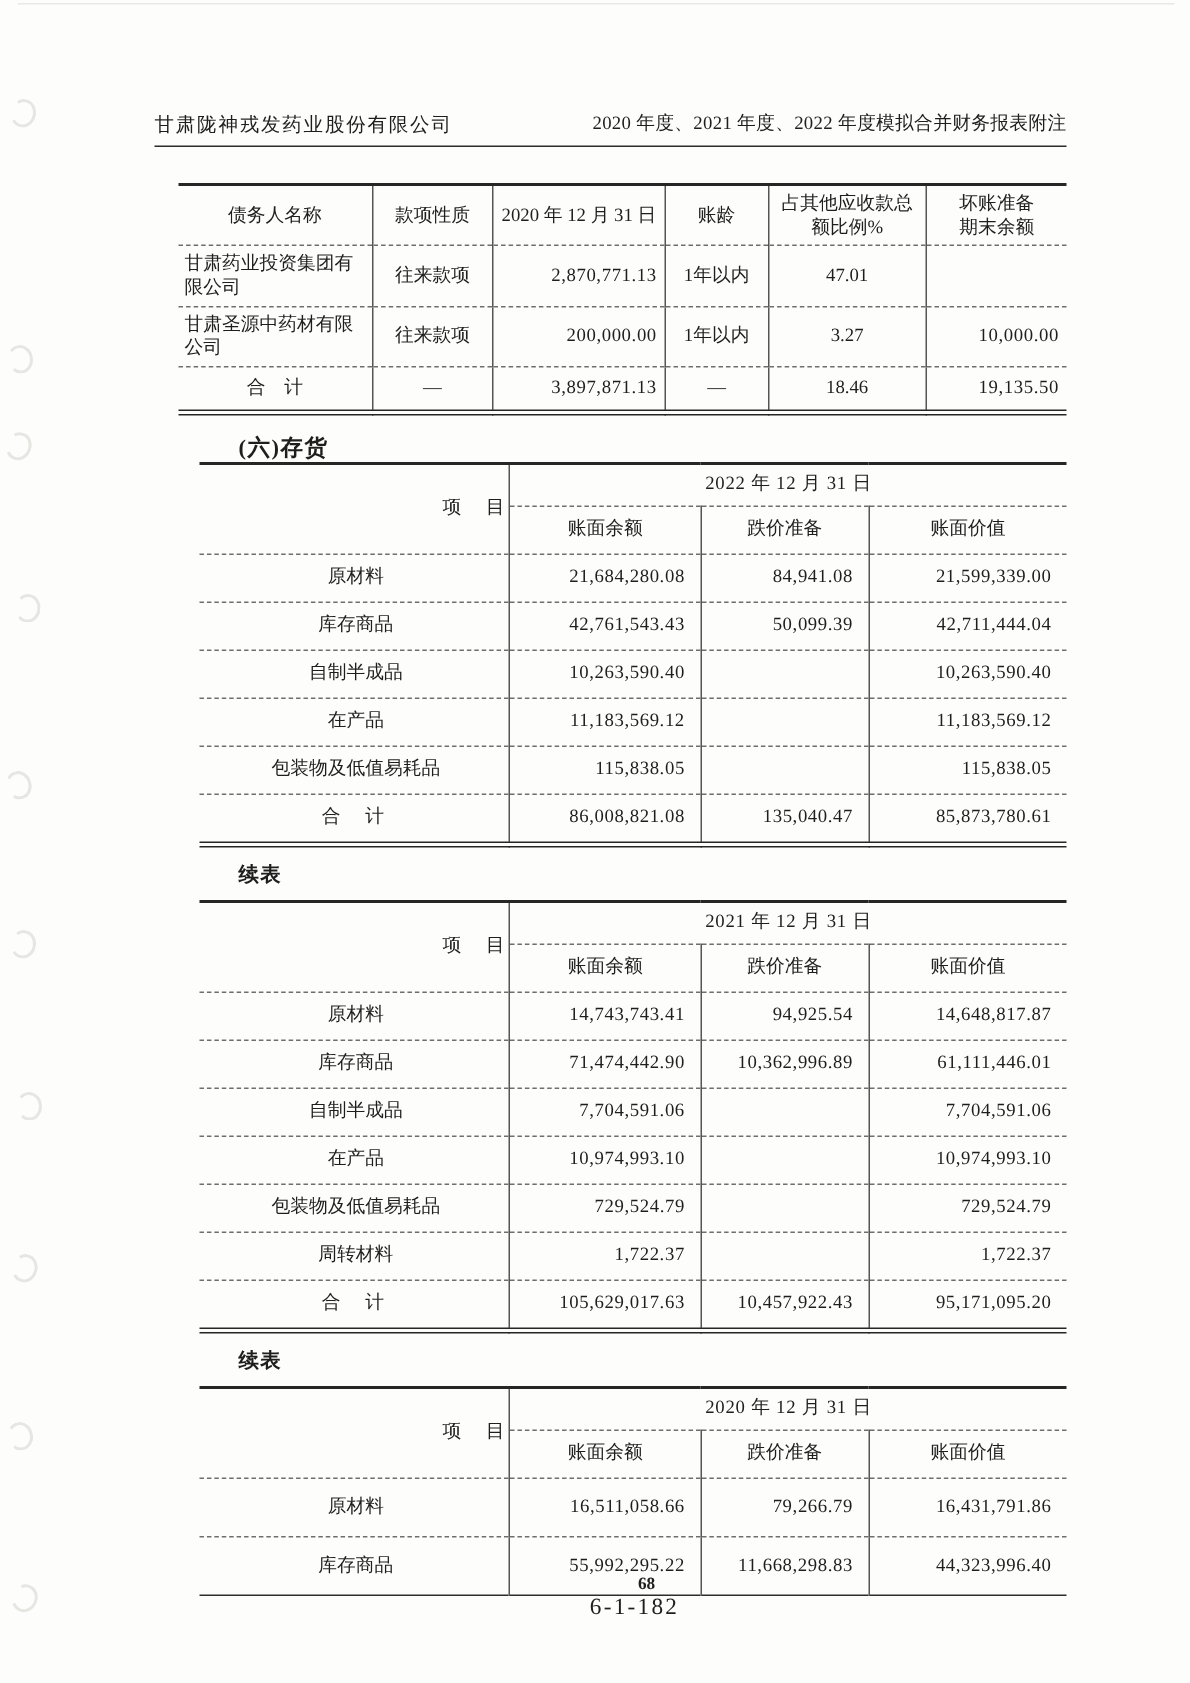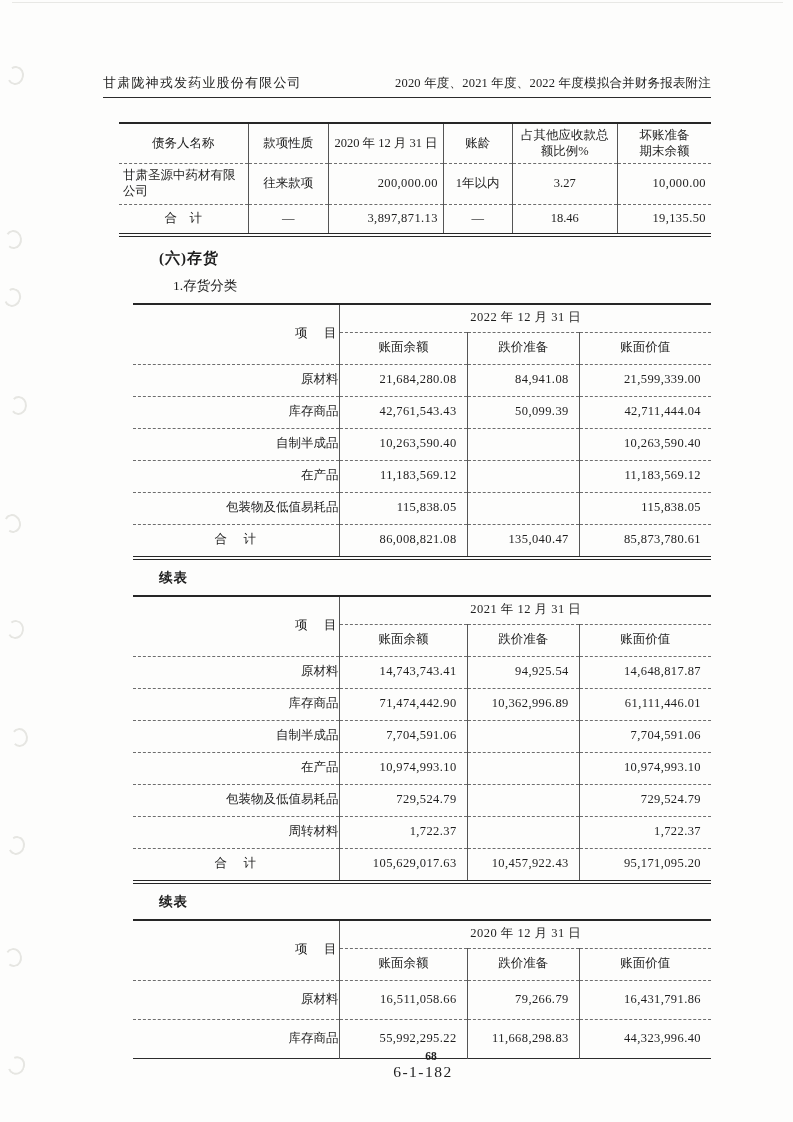--- a/index.html
+++ b/index.html
@@ -3,21 +3,21 @@
 <meta charset="utf-8">
 <style>
   html,body{margin:0;padding:0;background:#ffffff;}
   .page{position:relative;width:793px;height:1122px;background:#fdfdfc;overflow:hidden;
         font-family:"Liberation Serif","DejaVu Serif",serif;color:#1e1e1e;}
   .scan-top{position:absolute;top:2px;left:12px;right:10px;height:1px;background:#e8e8e5;}
   .artifact{position:absolute;width:13px;height:15px;border:2px solid #e6e6e2;border-radius:50%;
             border-left-color:transparent;background:transparent;}
   .content{position:absolute;left:103px;top:74px;width:608px;}
   
-  .hdr{display:flex;justify-content:space-between;align-items:center;
+  .hdr{display:flex;justify-content:space-between;align-items:flex-start;
        border-bottom:1.5px solid #2b2b2b;padding-bottom:5px;gap:36px;}
   .hdr .company{font-size:13px;letter-spacing:1.2px;}
   .hdr .rpt{font-size:12.5px;letter-spacing:0.2px;}
   
   table{border-collapse:collapse;table-layout:fixed;}
   td,th{font-weight:normal;vertical-align:middle;overflow:hidden;}
   .num{text-align:right;padding-right:10px;letter-spacing:0.4px;}
   .ctr{text-align:center;}
   
   .t1{width:592px;margin:24px 0 0 16px;font-size:12.5px;
@@ -30,21 +30,21 @@
   
   .t2{width:578px;margin-left:30px;font-size:12.5px;border-top:2.5px solid #262626;}
   .t2.with-total{border-bottom:4px double #262626;}
   .t2.open-bottom{border-bottom:1.6px solid #2c2c2c;}
   .t2 th,.t2 td{border-bottom:1px dashed #6e6e6e;line-height:1.25;}
   .t2 .v{border-left:1px solid #555;}
   .t2 th.date{height:25px;text-align:center;letter-spacing:0.5px;}
   .t2 th.subh{height:29px;text-align:center;}
   .t2 th.item{text-align:right;letter-spacing:2px;font-family:Liberation Serif, serif;}
   .t2 td{height:29px;}
-  .t2 td.item{text-align:right;padding-left:3px;}
+  .t2 td.item{text-align:center;padding-left:3px;}
   .t2 td.tlabel{text-align:center;letter-spacing:2px;}
   .t2.tall td{height:36px;}
   
   .sec{font-weight:bold;font-size:15px;margin:12px 0 0 56px;letter-spacing:1px;}
   .sub{font-size:13.5px;margin:9px 0 8px 70px;}
   .cont{font-size:13.5px;font-weight:600;margin:9px 0 8px 56px;letter-spacing:1px;}
   
   .footer{position:absolute;left:103px;top:1050px;width:608px;text-align:center;}
   .pageno{font-size:11.5px;position:relative;left:24px;font-weight:bold;}
   .doccode{font-size:15.5px;letter-spacing:1.5px;position:relative;left:16px;margin-top:1px;}
@@ -93,40 +93,47 @@
             <div>额比例%</div>
           </th>
           <th class="v">
             <div>坏账准备</div>
             <div>期末余额</div>
           </th>
         </tr>
       </thead>
       <tbody>
         <tr>
+          <td class="name">甘肃药业投资集团有限公司</td>
+          <td class="ctr v">往来款项</td>
+          <td class="num v">2,870,771.13</td>
+          <td class="ctr v">1年以内</td>
+          <td class="ctr v">47.01</td>
+          <td class="num v"></td>
+        </tr>
+        <tr>
           <td class="name">甘肃圣源中药材有限公司</td>
           <td class="ctr v">往来款项</td>
           <td class="num v">200,000.00</td>
           <td class="ctr v">1年以内</td>
           <td class="ctr v">3.27</td>
           <td class="num v">10,000.00</td>
         </tr>
         <tr class="total">
           <td class="ctr">合　计</td>
           <td class="ctr v">—</td>
           <td class="num v">3,897,871.13</td>
           <td class="ctr v">—</td>
           <td class="ctr v">18.46</td>
           <td class="num v">19,135.50</td>
         </tr>
       </tbody>
     </table>
 
     <div class="sec">(六)存货</div>
-    <div class="sub">1.存货分类</div>
 
     <table class="t2 with-total">
       <colgroup>
         <col style="width:35.8%">
           <col style="width:22%">
           <col style="width:19.4%">
           <col style="width:22.8%">
       </colgroup>
       <thead>
         <tr>

